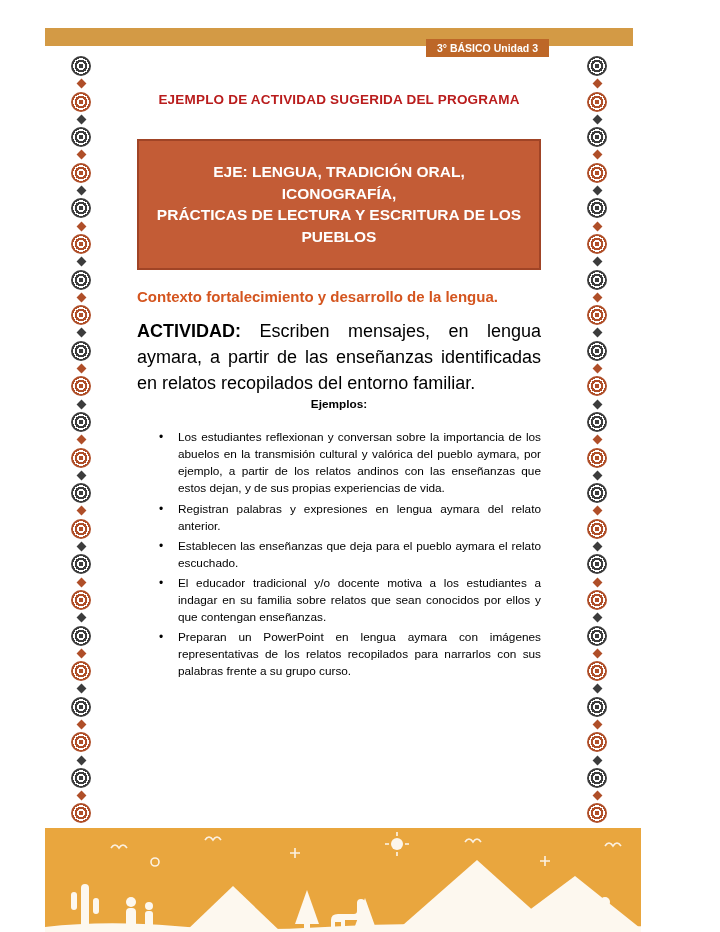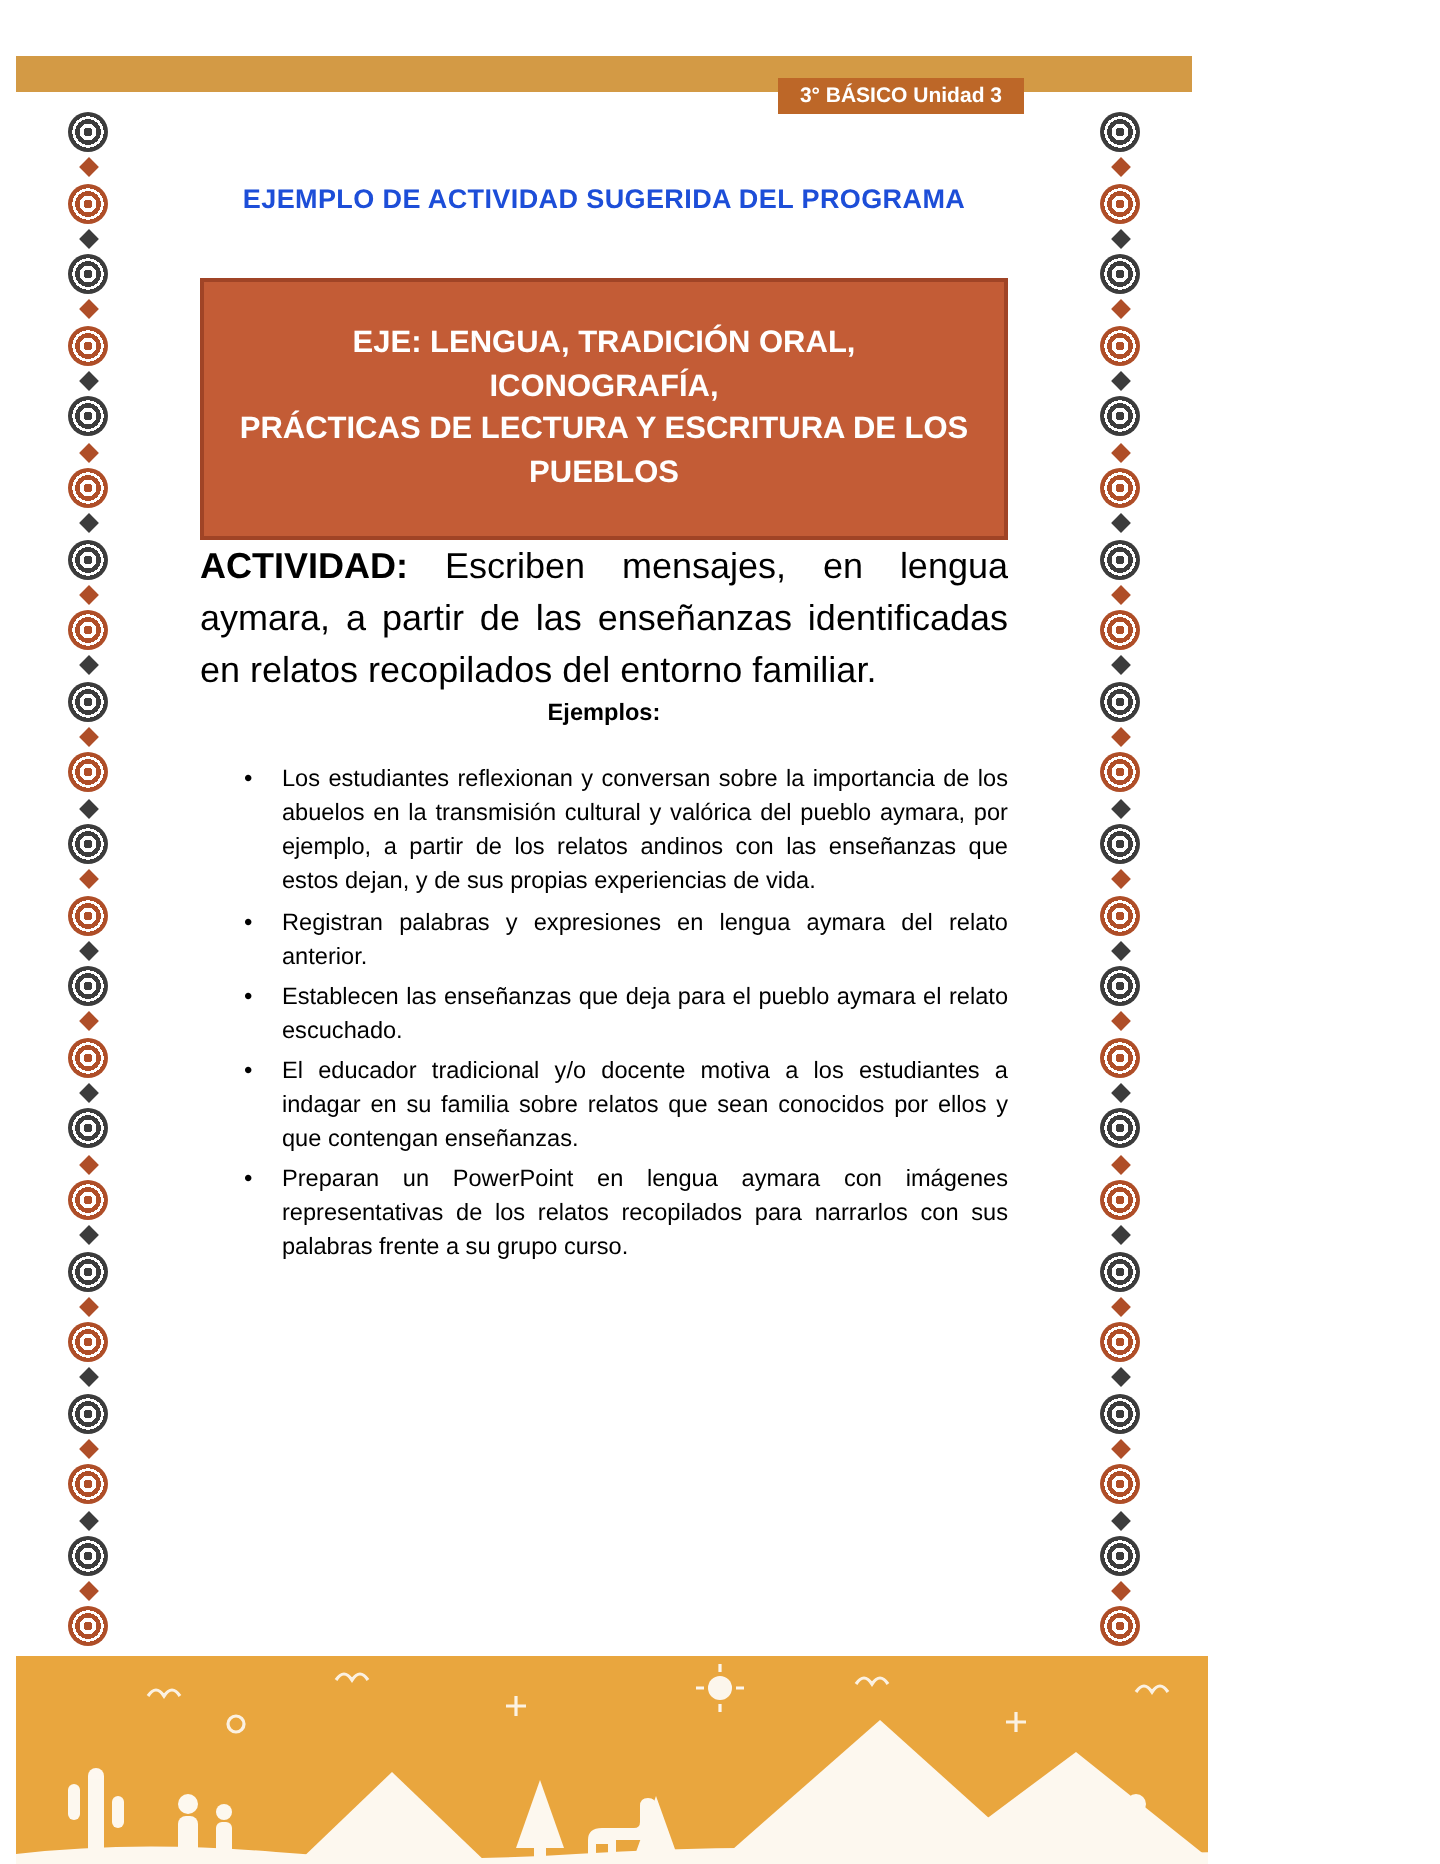--- a/index.html
+++ b/index.html
@@ -1,18 +1,18 @@
 <!DOCTYPE html>
 <html style="--top-bar: #D39A45; --badge-bg: #BD6728; --eje-bg: #C35C36; --eje-border: #A04426; --heading-orange: #D4551F; --band-bg: #E9A63E; --ornament-dark: #3C3C3C; --ornament-rust: #AF4E28;"><head>
 <meta charset="utf-8">
 <style>
   html,body{margin:0;padding:0;background:#ffffff;}
   .page{
     position:relative;width:604px;height:932px;background:#ffffff;
-    font-family:"Liberation Sans",sans-serif;overflow:hidden;
+    font-family:"Liberation Sans",sans-serif;overflow:hidden;margin-left:37px;
   }
   
   .top-bar{position:absolute;left:8px;right:8px;top:28px;height:18px;background:var(--top-bar,#D39A45);}
   .badge{
     position:absolute;top:39px;right:92px;z-index:2;
     background:var(--badge-bg,#BD6728);color:#fff;
     font-size:10.5px;font-weight:bold;padding:3px 11px;white-space:nowrap;
   }
   
   .orn{
@@ -29,21 +29,21 @@
   .med.rust{background:radial-gradient(circle,
       var(--ornament-rust,#AF4E28) 0 2.2px,#fff 2.2px 4.2px,
       var(--ornament-rust,#AF4E28) 4.2px 6.4px,#fff 6.4px 7.8px,
       var(--ornament-rust,#AF4E28) 7.8px 10px);}
   .dia{width:7px;height:7px;transform:rotate(45deg);flex:0 0 auto;}
   .dia.dark{background:var(--ornament-dark,#3C3C3C);}
   .dia.rust{background:var(--ornament-rust,#AF4E28);}
   
   .content{position:absolute;left:100px;right:100px;top:88px;color:#000;}
   .title{
-    text-align:center;font-weight:bold;font-size:13.5px;color:#1d4ed8;
+    text-align:center;font-weight:bold;font-size:13.5px;color:#b91c1c;
     margin:4px 0 32px 0;letter-spacing:.2px;
   }
   .eje-box{
     background:var(--eje-bg,#C35C36);border:2px solid var(--eje-border,#A04426);
     color:#fff;text-align:center;font-weight:bold;font-size:15.5px;line-height:1.4;
     padding:20px 16px;
   }
   .context{color:var(--heading-orange,#D4551F);font-weight:bold;font-size:15px;margin:18px 0 13px 0;}
   .para{font-size:18px;line-height:1.45;text-align:justify;margin:0;}
   .label-bold{font-weight:bold;}
@@ -157,20 +157,21 @@
     </div>
 
   <div class="content">
     <h1 class="title">EJEMPLO DE ACTIVIDAD SUGERIDA DEL PROGRAMA</h1>
 
     <div class="eje-box">
       <div>EJE: LENGUA, TRADICIÓN ORAL, ICONOGRAFÍA,</div>
       <div>PRÁCTICAS DE LECTURA Y ESCRITURA DE LOS PUEBLOS</div>
     </div>
 
+    <div class="context">Contexto fortalecimiento y desarrollo de la lengua.</div>
 
     <p class="para"><span class="label-bold">ACTIVIDAD:</span><span> Escriben mensajes, en lengua aymara, a partir de las enseñanzas identificadas en relatos recopilados del entorno familiar.</span></p>
 
     <p class="examples-label">Ejemplos:</p>
 
     <ul class="examples">
       <li>Los estudiantes reflexionan y conversan sobre la importancia de los abuelos en la transmisión cultural y valórica del pueblo aymara, por ejemplo, a partir de los relatos andinos con las enseñanzas que estos dejan, y de sus propias experiencias de vida.</li>
       <li>Registran palabras y expresiones en lengua aymara del relato anterior.</li>
       <li>Establecen las enseñanzas que deja para el pueblo aymara el relato escuchado.</li>
       <li>El educador tradicional y/o docente motiva a los estudiantes a indagar en su familia sobre relatos que sean conocidos por ellos y que contengan enseñanzas.</li>

